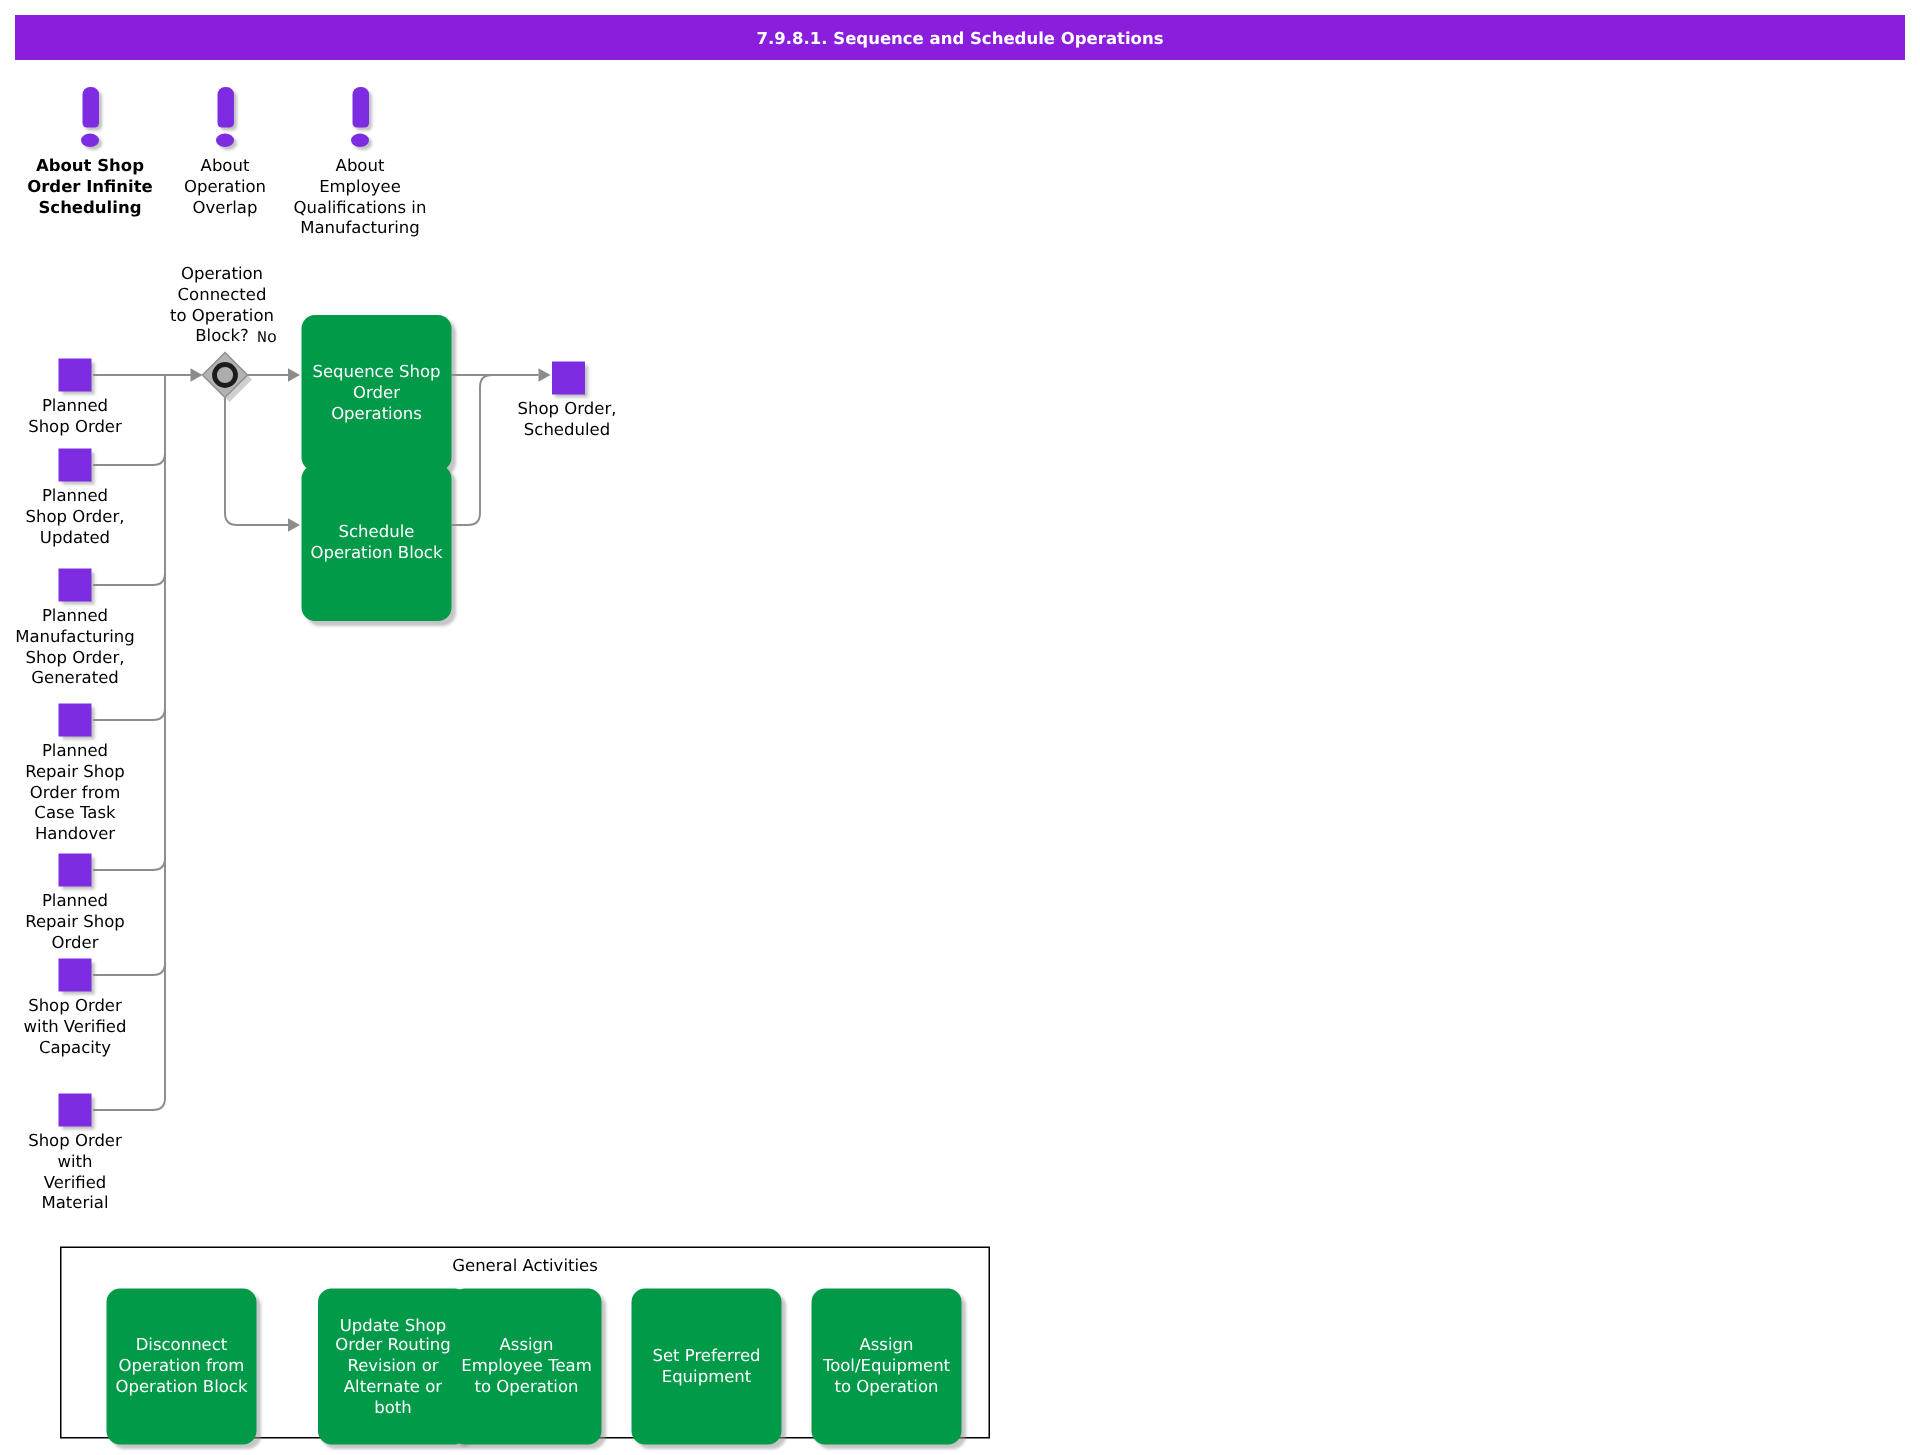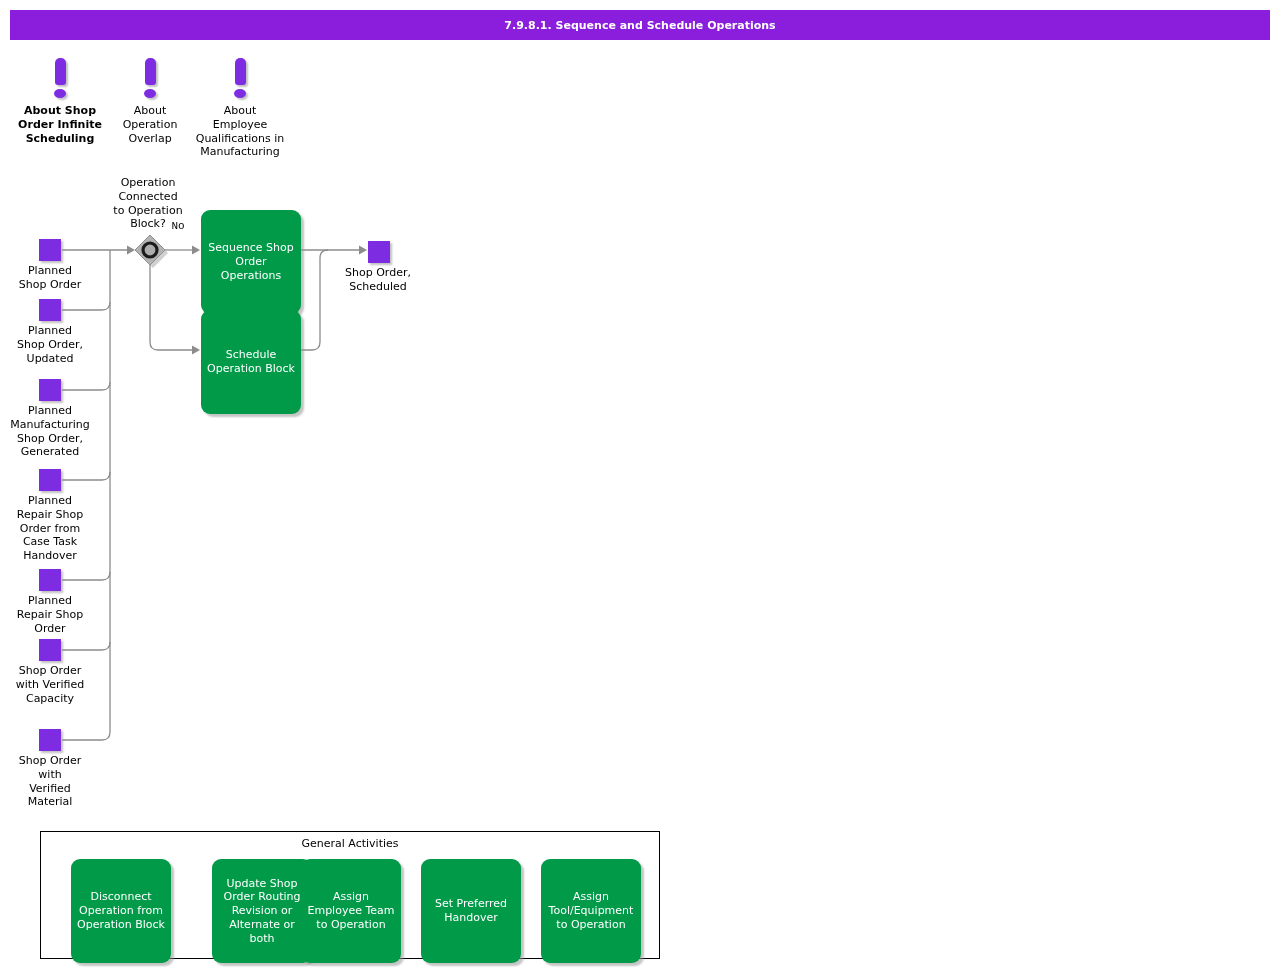--- a/index.html
+++ b/index.html
@@ -196,21 +196,21 @@
 Alternate or
 both</span>
     </div>
     <div class="act" style="left:260px;">
       <span class="pre">Assign
 Employee Team
 to Operation</span>
     </div>
     <div class="act" style="left:380px;">
       <span class="pre">Set Preferred
-Handover</span>
+Equipment</span>
     </div>
     <div class="act" style="left:500px;">
       <span class="pre">Assign
 Tool/Equipment
 to Operation</span>
     </div>
   </div>
 
 </div>
 

